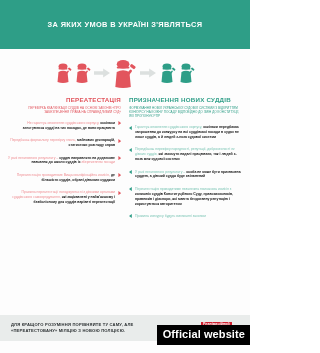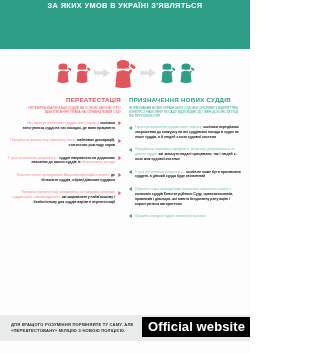--- a/index.html
+++ b/index.html
@@ -8,21 +8,21 @@
     background:#ffffff;
     font-family:"Liberation Sans","DejaVu Sans",sans-serif;
     overflow:hidden;position:relative;
   }
   .poster{width:250px;height:353px;position:relative;background:#fdfdfd;}
 
   
   .header{
     position:absolute;left:0;top:0;width:250px;height:49px;
     background:#2e9e87;
-    display:flex;justify-content:center;
+    display:flex;align-items:center;justify-content:center;
   }
   .header-inner{
     width:226px;text-align:center;color:#ffffff;
     font-size:7.4px;font-weight:bold;line-height:11px;
     letter-spacing:.35px;text-transform:uppercase;
   }
   .header-line{display:block;}
 
   
   .icons{
@@ -94,23 +94,23 @@
   .pulse{width:11px;height:13px;flex:none;}
   .logo-lines{display:flex;flex-direction:column;gap:1.5px;}
   .logo-line{
     background:#cf2030;color:#ffffff;font-size:3.5px;
     font-weight:bold;line-height:5px;padding:0 2px;
     letter-spacing:.1px;white-space:nowrap;
   }
 
   
   .badge{
-    position:absolute;right:0;bottom:16px;
+    position:absolute;right:0;bottom:8px;
     background:#000000;color:#ffffff;
-    font-size:13px;font-weight:bold;line-height:13px;
+    font-size:11px;font-weight:bold;line-height:13px;
     padding:3px 5px 4px 6px;letter-spacing:.1px;
   }
 </style>
 </head>
 <body>
 
 <div class="poster">
 
   <div class="header">
     <div class="header-inner">

